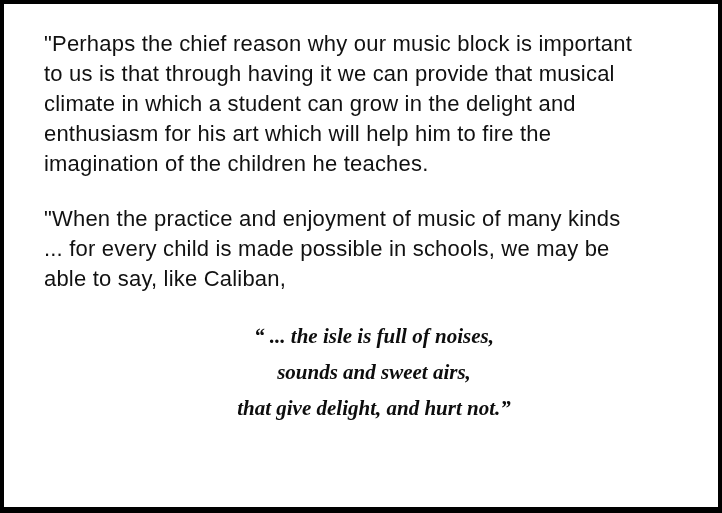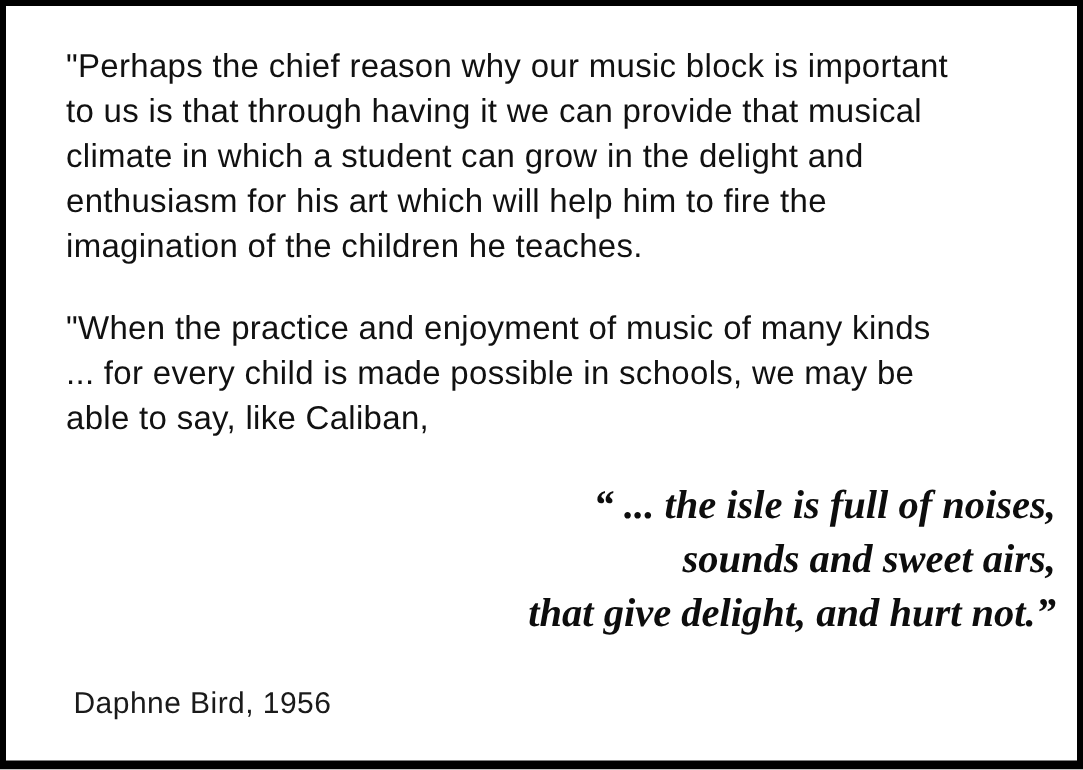--- a/index.html
+++ b/index.html
@@ -30,23 +30,23 @@
     margin: 0;
   }
   .body-paragraph.second {
     margin-top: 25px;
   }
   .verse-quote {
     margin-top: 24px;
     font-family: "Liberation Serif", serif;
     font-style: italic;
     font-weight: bold;
-    font-size: 27px;
+    font-size: 21px;
     line-height: 36px;
-    text-align: right;
+    text-align: center;
     white-space: pre-line;
     color: #0d0d0d;
   }
   .attribution-line {
     margin-top: 31px;
     margin-left: 5px;
     font-size: 20px;
     line-height: 24px;
     letter-spacing: 0.3px;
     color: #1a1a1a;
@@ -61,15 +61,14 @@
 to us is that through having it we can provide that musical
 climate in which a student can grow in the delight and
 enthusiasm for his art which will help him to fire the
 imagination of the children he teaches.</p>
     <p class="body-paragraph second">"When the practice and enjoyment of music of many kinds
 ... for every child is made possible in schools, we may be
 able to say, like Caliban,</p>
     <div class="verse-quote">“ ... the isle is full of noises,
 sounds and sweet airs,
 that give delight, and hurt not.”</div>
-    <div class="attribution-line">Daphne  Bird, 1956</div>
   </div>
 </div>
 
 </body></html>

